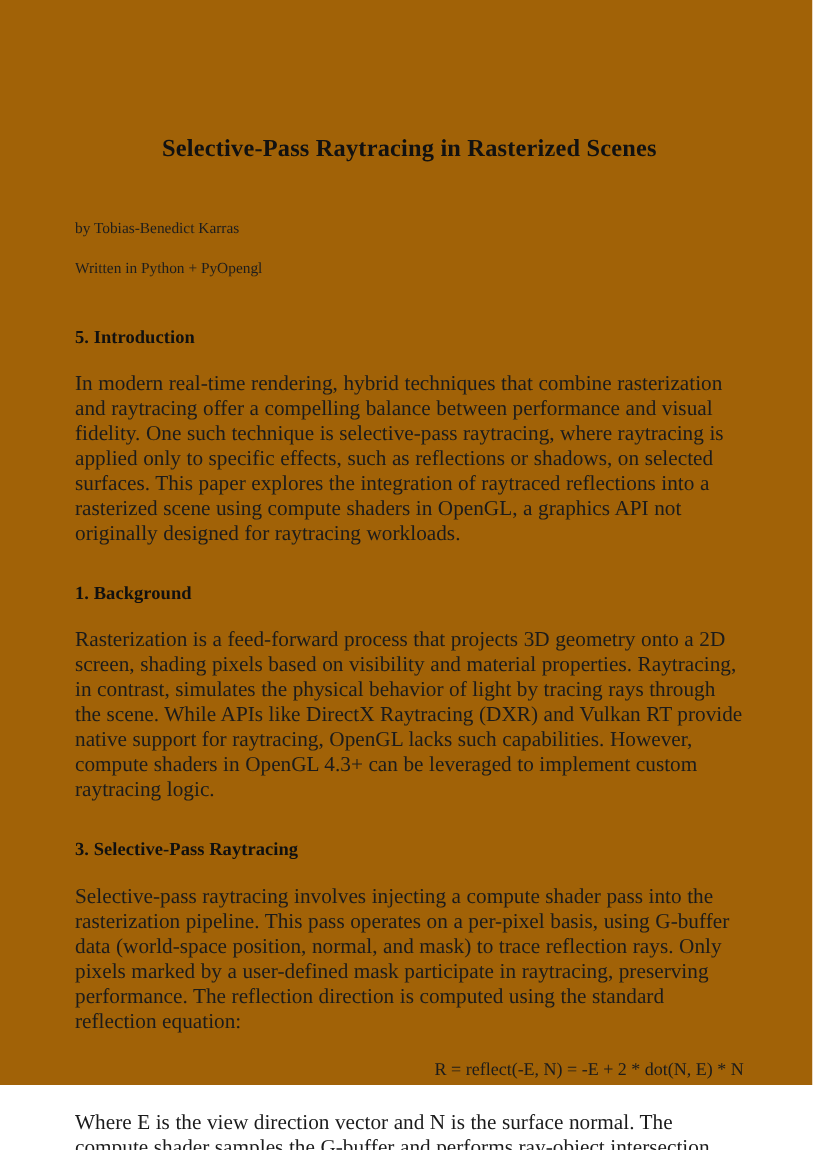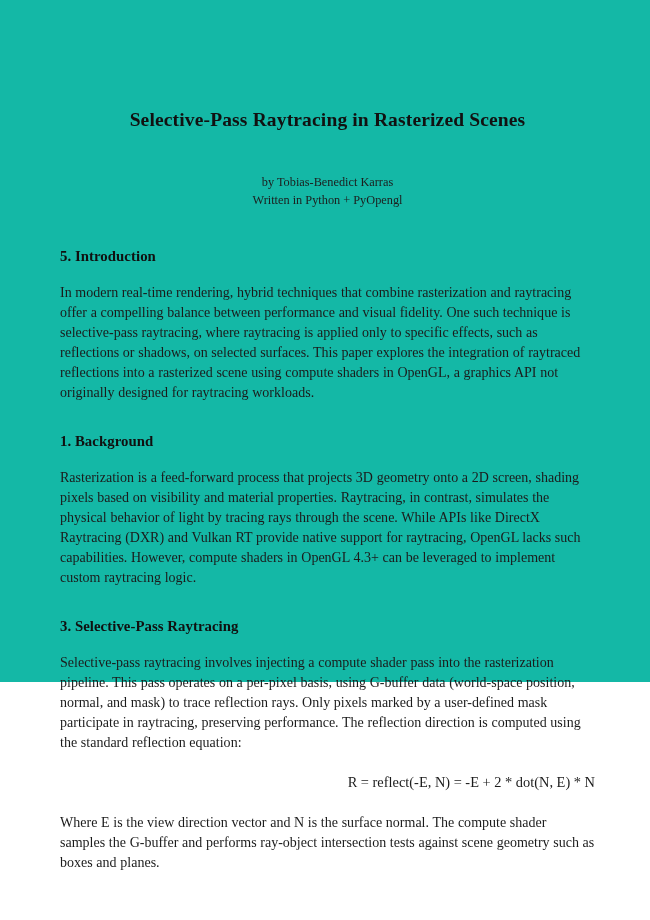--- a/index.html
+++ b/index.html
@@ -13,22 +13,22 @@
     height: 920px;
     overflow: hidden;
     font-family: "Liberation Serif", "DejaVu Serif", serif;
     color: #1b1b1b;
     -webkit-font-smoothing: antialiased;
   }
 
   .page {
     position: relative;
     width: 650px;
-    height: 682px;
-    background: #14b8a6;
+    height: 868px;
+    background: #a16207;
     box-sizing: border-box;
     
     filter: blur(0.18px);
   }
 
   .content {
     position: absolute;
     left: 60px;
     top: 0;
     width: 535px;
@@ -40,46 +40,45 @@
     padding-top: 108px;
     text-align: center;
     font-size: 19.5px;
     font-weight: bold;
     letter-spacing: 0.15px;
     line-height: 1.2;
     color: #111111;
   }
 
   .byline {
-    text-align: center;
     font-size: 12.3px;
     line-height: 1.25;
     color: #1d1d1d;
   }
   .byline-author { margin-top: 44px; }
-  .byline-tools  { margin-top: 2px; }
+  .byline-tools  { margin-top: 16px; }
 
   
   .section { margin-top: 0; }
 
   .section-heading {
     margin: 0;
     font-size: 14.8px;
     font-weight: bold;
     line-height: 1.25;
     color: #101010;
     letter-spacing: 0.05px;
   }
   .s1 .section-heading { margin-top: 39px; }
   .s2 .section-heading { margin-top: 29px; }
   .s3 .section-heading { margin-top: 29px; }
 
   .para {
     margin: 0;
-    font-size: 14px;
+    font-size: 17px;
     line-height: 20.1px;
     text-align: left;
     color: #1b1b1b;
     letter-spacing: 0.01px;
     word-spacing: 0.15px;
   }
   .section-heading + .para { margin-top: 17px; }
 
   .equation {
     margin: 0;

